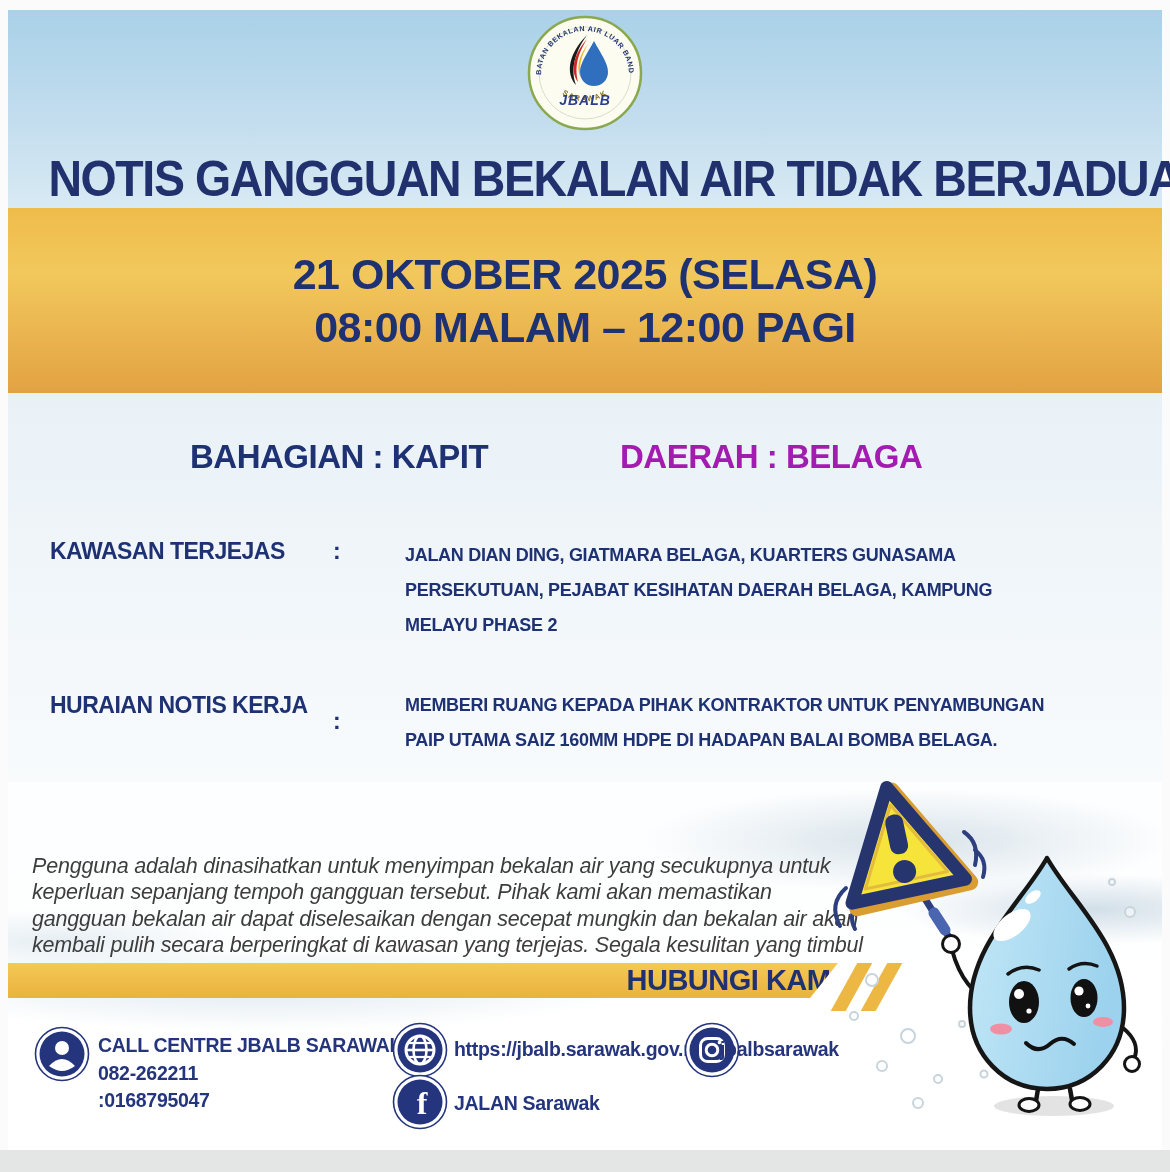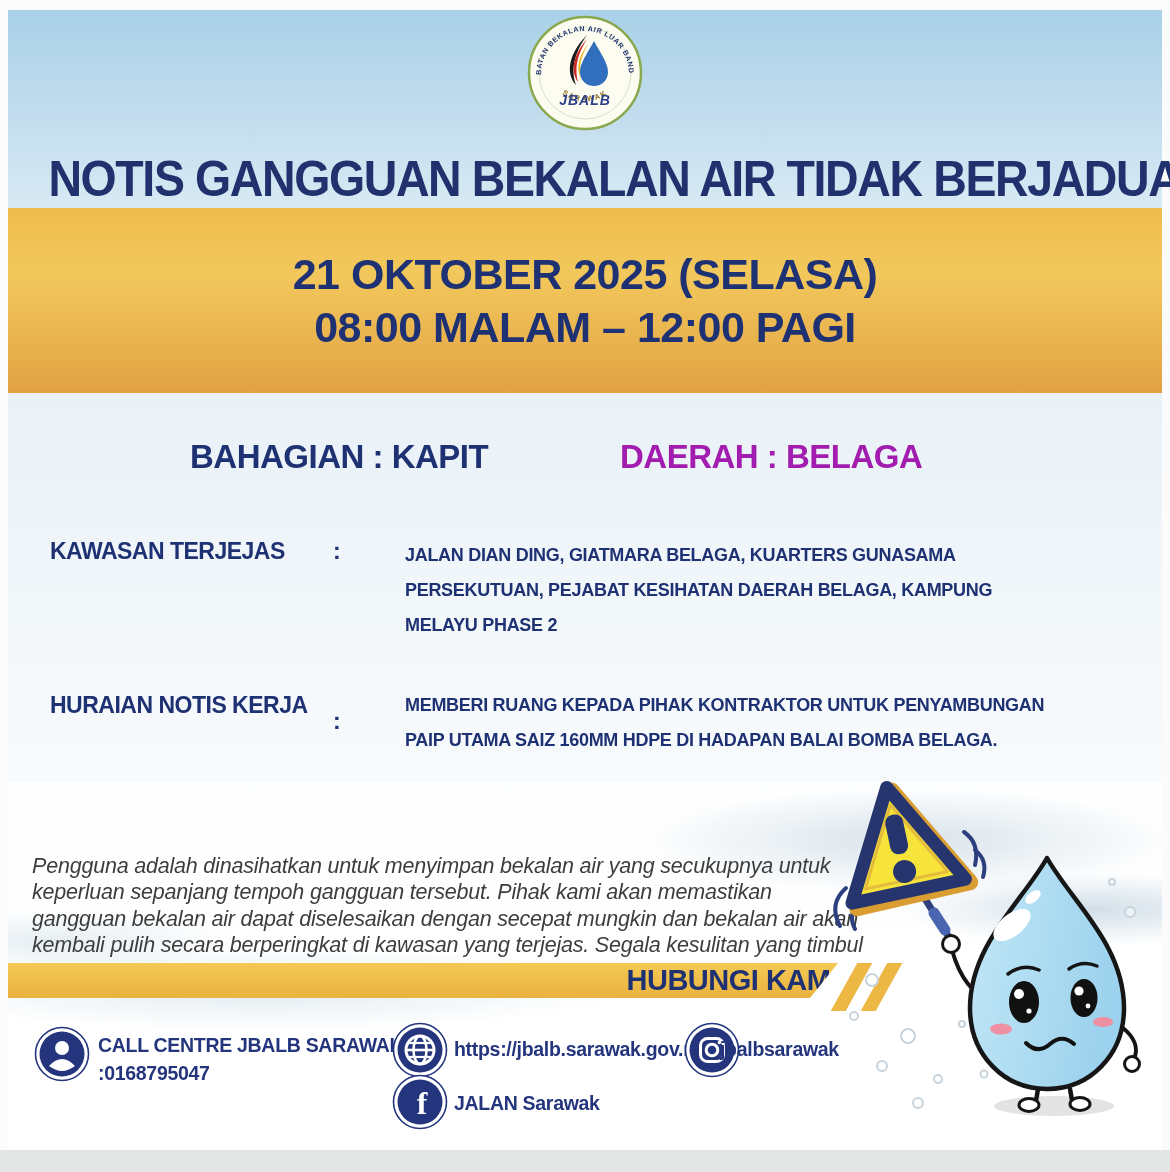--- a/index.html
+++ b/index.html
@@ -164,20 +164,21 @@
   <div class="contact-icon" style="left:26px; top:1016px;">
     <svg width="56" height="56" viewBox="0 0 56 56">
       <circle cx="28" cy="28" r="26.5" fill="#ffffff" stroke="#24357d" stroke-width="1.6"></circle>
       <circle cx="28" cy="28" r="22.5" fill="#24357d"></circle>
       <circle cx="28" cy="22" r="7" fill="#ffffff"></circle>
       <path d="M 15 40 Q 28 26 41 40 Q 34 45 28 45 Q 22 45 15 40 Z" fill="#ffffff"></path>
     </svg>
   </div>
   <div class="contact-text cc-lines" style="left:90px; top:1022px;">
     <div>CALL CENTRE JBALB SARAWAK</div>
+    <div>082-262211</div>
     <div>:0168795047</div>
   </div>
 
   <div class="contact-icon" style="left:384px; top:1012px;">
     <svg width="56" height="56" viewBox="0 0 56 56">
       <circle cx="28" cy="28" r="26.5" fill="#ffffff" stroke="#24357d" stroke-width="1.6"></circle>
       <circle cx="28" cy="28" r="22.5" fill="#24357d"></circle>
       <circle cx="28" cy="28" r="14" fill="none" stroke="#ffffff" stroke-width="3"></circle>
       <ellipse cx="28" cy="28" rx="6.5" ry="14" fill="none" stroke="#ffffff" stroke-width="2.6"></ellipse>
       <line x1="14" y1="28" x2="42" y2="28" stroke="#ffffff" stroke-width="2.6"></line>

